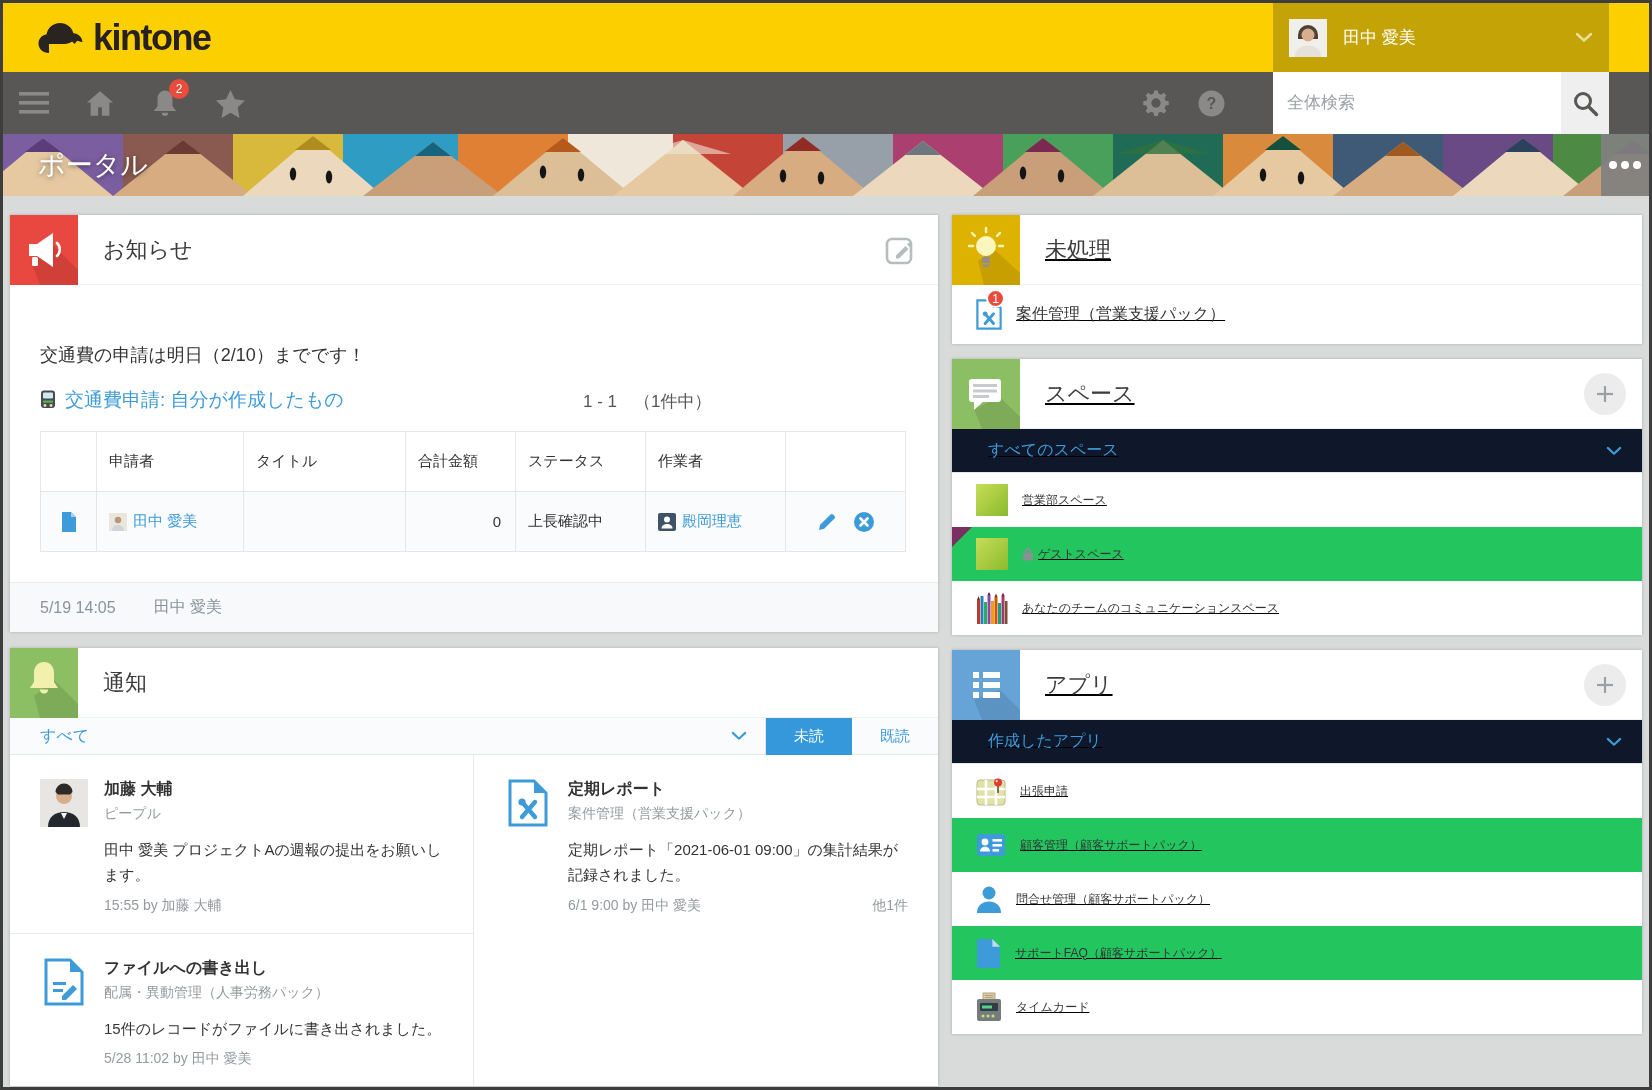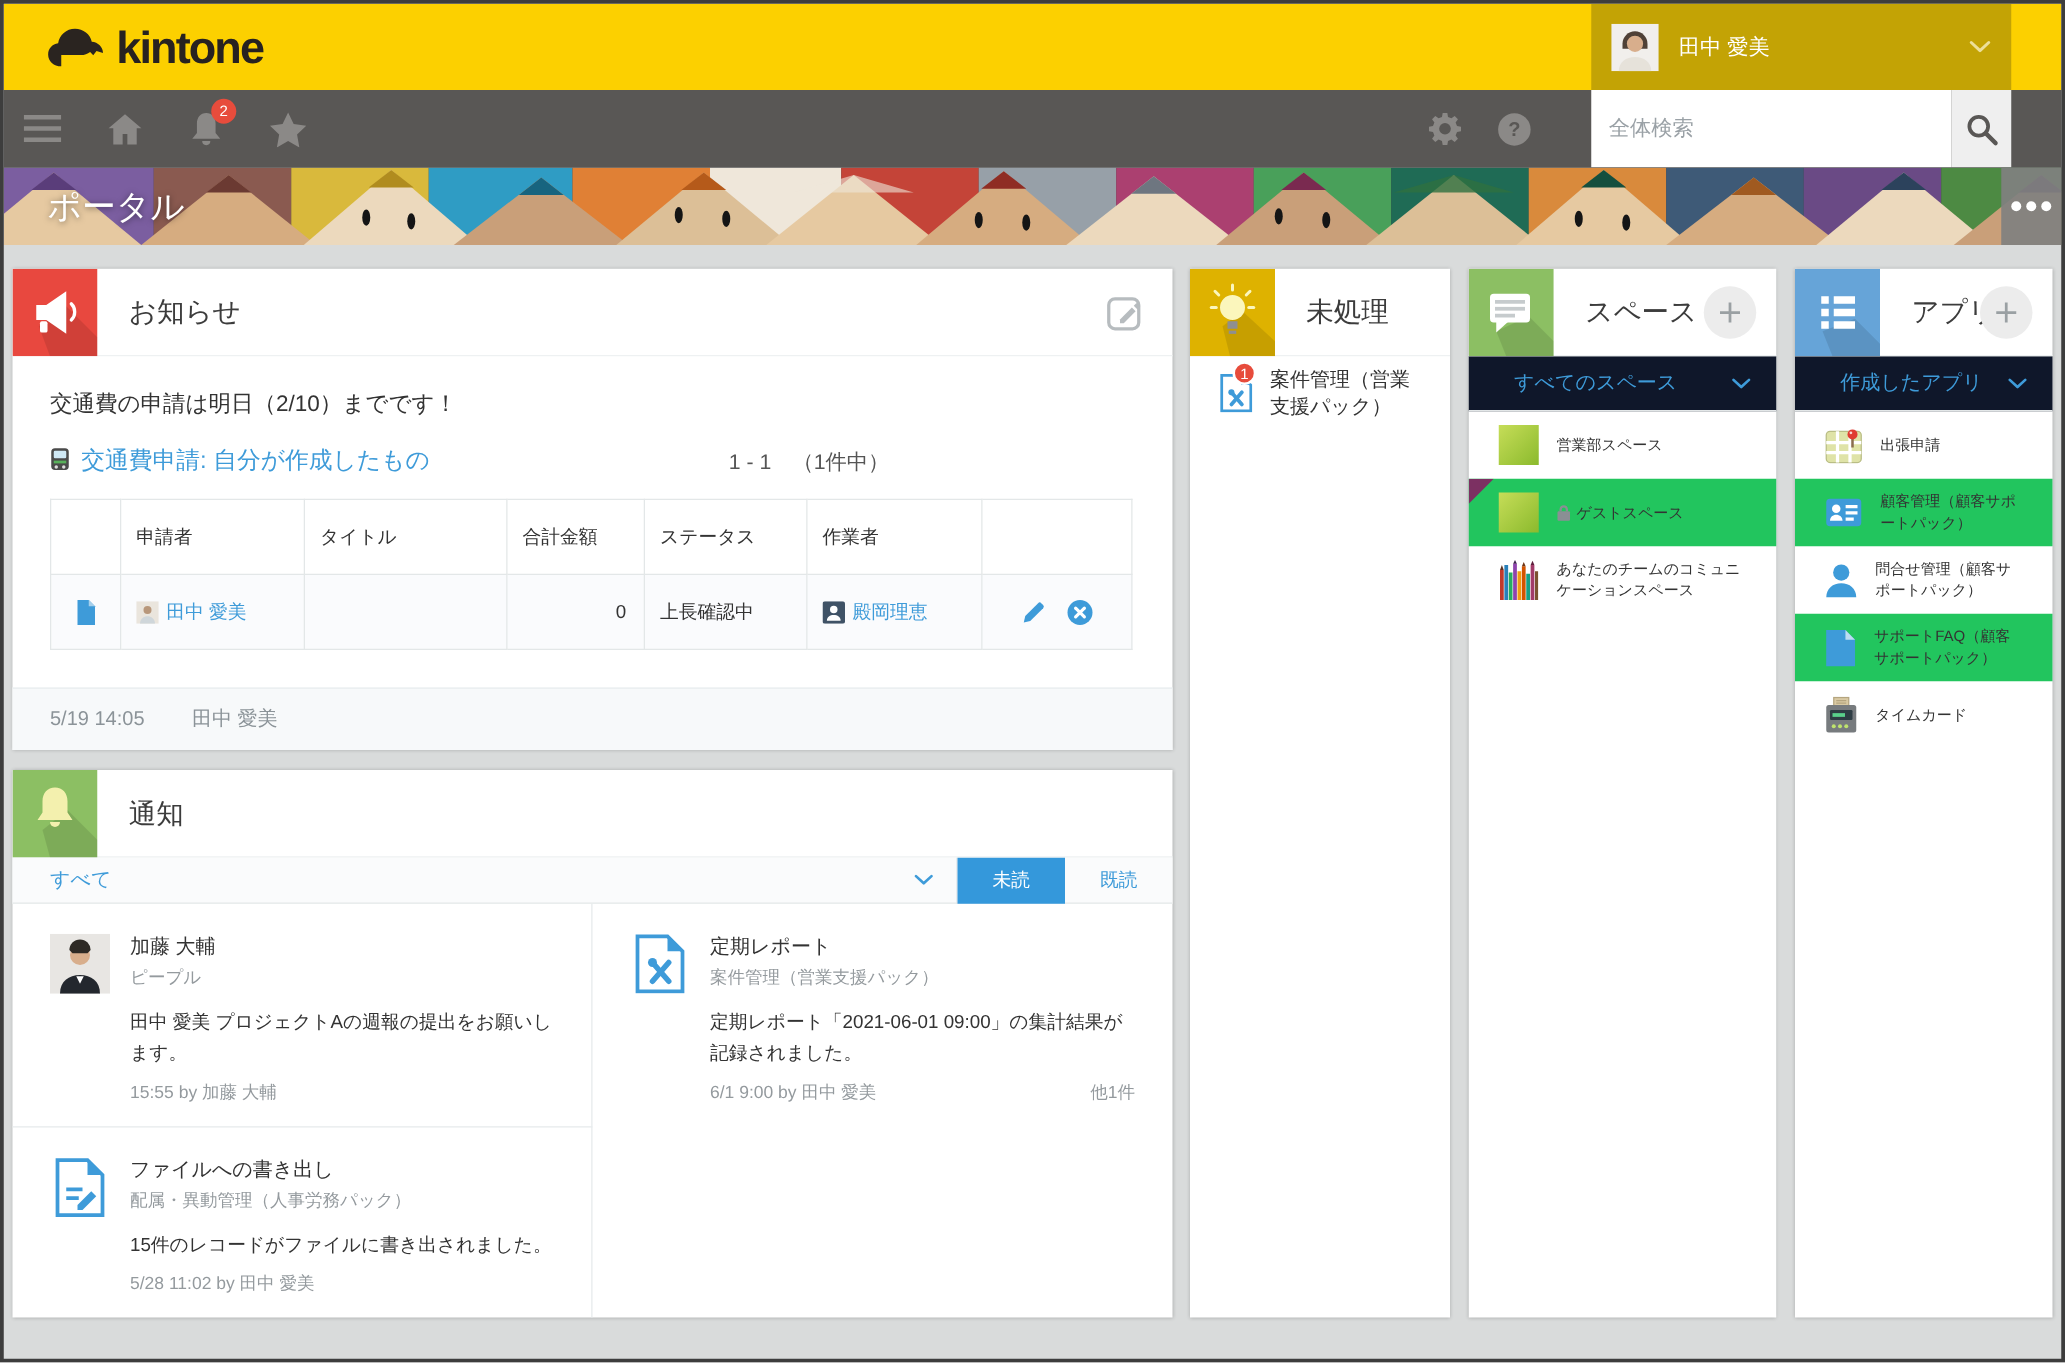--- a/index.html
+++ b/index.html
@@ -32,32 +32,32 @@
   
   .banner { height:62px; position:relative; background:#404040; overflow:hidden; }
   .banner svg.pencils { position:absolute; inset:0; }
   .banner-title { position:absolute; left:35px; top:50%; transform:translateY(-50%); color:#fff; font-size:27px; font-weight:400; text-shadow:0 1px 5px rgba(0,0,0,.5); }
   .banner-more { position:absolute; right:0; top:0; width:48px; height:62px; border:none; background:rgba(128,128,128,.92); cursor:pointer; display:flex; align-items:center; justify-content:center; gap:4px; }
   .banner-more i { width:8px; height:8px; border-radius:50%; background:#fff; }
 
   
   .content { display:flex; gap:14px; padding:19px 7px 0; }
   .col-left { width:928px; display:flex; flex-direction:column; gap:16px; }
-  .col-right { flex:1; display:flex; flex-direction:row; gap:15px; }
+  .col-right { flex:1; display:flex; flex-direction:column; gap:15px;text-decoration:underline; }
   .panel { background:#fff; box-shadow:0 0 3px rgba(0,0,0,.22); }
   .panel-header { height:70px; display:flex; align-items:center; position:relative; border-bottom:1px solid #eef1f2; }
   .tile { width:68px; height:70px; flex:none; }
   .panel-title { margin-left:25px; font-size:22px; color:#3c3c3c; font-weight:400; }
   .hdr-btn { position:absolute; background:none; border:none; cursor:pointer; display:flex; align-items:center; justify-content:center; }
   .compose-btn { right:22px; top:19px; }
   .plus-btn { right:16px; top:14px; width:42px; height:42px; border-radius:50%; background:#ececec; }
 
   
   .a-body { padding:26px 30px 0; }
-  .a-msg { font-size:18px; color:#333; }
+  .a-msg { font-size:18px; color:#333;margin-top:32px; }
   .a-linkrow { display:flex; align-items:center; margin-top:20px; position:relative; }
   .a-link { color:#3e9bd9; font-size:19px; text-decoration:none; margin-left:9px; cursor:pointer; }
   .a-pag { position:absolute; left:543px; top:3px; color:#555; font-size:17px; }
   table.a-table { border-collapse:collapse; margin-top:18px; font-size:15px; table-layout:fixed; width:865px;padding-left:48px; }
   .a-table th { border:1px solid #e3e7e8; font-weight:400; text-align:left; padding:0 12px; height:60px; color:#333; background:#fff; }
   .a-table td { border:1px solid #e3e7e8; padding:0 12px; height:60px; background:#fafbfd; color:#333; }
   .cell-flex { display:flex; align-items:center; gap:6px; }
   .tbl-link { color:#3e9bd9; text-decoration:none; cursor:pointer; }
   .td-num { text-align:right; padding-right:14px !important; }
   .act-btn { background:none; border:none; cursor:pointer; padding:0; display:flex; }
@@ -70,21 +70,21 @@
   .n-tabs { display:flex; height:37px; border-left:1px solid #e3e7e8; }
   .n-tab { width:86px; border:none; cursor:pointer; font-size:15px; font-family:inherit; }
   .n-tab.active { background:#3498db; color:#fff; }
   .n-tab.idle { background:transparent; color:#3e9bd9; }
   .n-grid { display:grid; grid-template-columns:1fr 1fr; }
   .n-item { padding:24px 30px 18px; display:flex; gap:16px; cursor:pointer; }
   .n-item.bl { border-right:1px solid #e6eaeb; }
   .n-item.bt { border-top:1px solid #e6eaeb; }
   .n-ico { flex:none; width:48px; display:flex; justify-content:center; }
   .n-main { flex:1; min-width:0; }
-  .n-title { font-weight:normal; font-size:16px; color:#333; }
+  .n-title { font-weight:bold; font-size:16px; color:#333; }
   .n-sub { color:#949a9e; font-size:14px; margin-top:5px; }
   .n-body { margin-top:15px; font-size:15px; color:#333; line-height:1.65; }
   .n-meta { margin-top:9px; color:#949a9e; font-size:14px; display:flex; }
   .n-extra { margin-left:auto; }
 
   
   .pitem { display:flex; align-items:center; gap:14px; height:59px; padding:0 24px; font-size:16px; color:#333; cursor:pointer; position:relative; }
   .rel { position:relative; display:flex; }
   .mini-badge { position:absolute; top:-10px; left:10px; min-width:19px; height:19px; border-radius:10px; background:#e74c3c; color:#fff; font-size:12px; display:flex; align-items:center; justify-content:center; border:2px solid #fff; }
   .filter-row { height:44px; background:#0f172a; border-bottom:1px solid #e3e7e8; display:flex; align-items:center; padding:0 20px 0 36px;gap:13px; }

